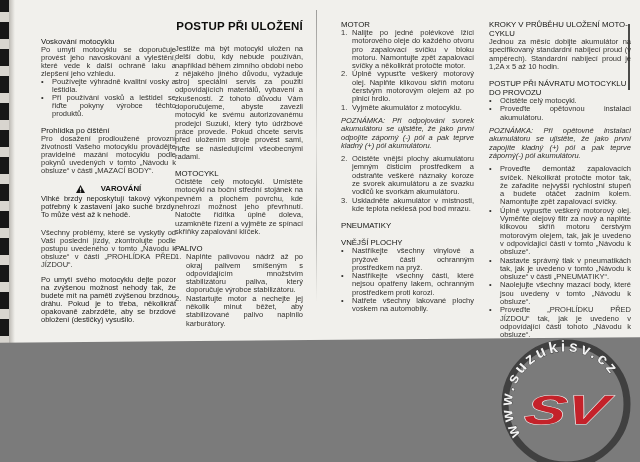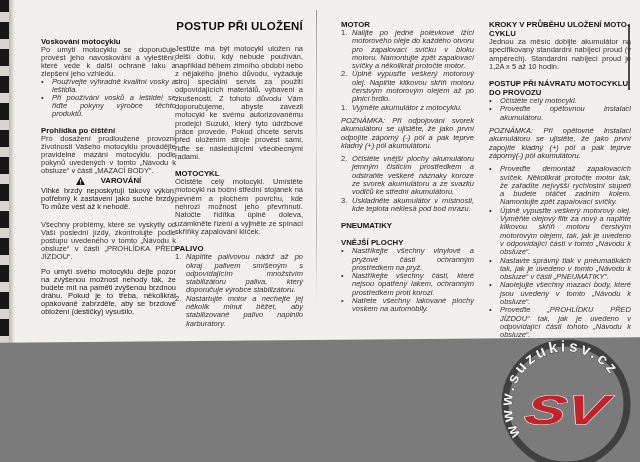--- a/index.html
+++ b/index.html
@@ -18,33 +18,33 @@
   .fold{position:absolute;left:316px;top:10px;width:1px;height:292px;
     background:linear-gradient(180deg,rgba(90,90,88,.55),rgba(90,90,88,.12) 45%,rgba(90,90,88,.4) 75%,rgba(90,90,88,0));}
   .edge{position:absolute;left:628px;top:24px;width:2px;height:66px;background:#4b4b49;}
 
   .col{position:absolute;text-align:justify;font-size:7.5px;line-height:8.3px;}
   .col1{left:41px;top:37px;width:135px;line-height:8px;}
   .col2{left:175px;top:20px;width:128px;}
   .col3{left:341px;top:20px;width:133px;}
   .col4{left:489px;top:20px;width:142px;}
 
-  .h{font-weight:bold;font-size:7.8px;line-height:9px;color:#131311;text-align:left;}
+  .h{font-weight:normal;font-size:7.8px;line-height:9px;color:#131311;text-align:left;}
   .mt{margin-top:8px;}
   .p{margin:0;}
   .pgap{margin-top:7px;}
   .title2{font-size:11.5px;line-height:13px;font-weight:bold;letter-spacing:.2px;
     color:#0e0e0c;white-space:nowrap;margin:0 0 12px;text-align:right;}
   .li{display:flex;}
   .li .g{flex:none;width:11px;font-weight:normal;}
-  .li .t{flex:1;text-align:justify;font-style:italic;}
+  .li .t{flex:1;text-align:justify;}
   .note{font-style:italic;margin:5px 0;color:#2e2d2a;}
   .bold{font-weight:normal;color:#1c1c1a;}
   .warn-title{display:flex;justify-content:center;align-items:flex-end;gap:16px;
-    font-weight:bold;color:#111;margin:2px 0 2px;font-size:7.8px;}
+    font-weight:bold;color:#111;margin:10px 0 2px;font-size:7.8px;}
   .warn-title svg{display:block;}
 
   
   .band{position:absolute;left:-8px;top:340px;width:660px;height:132px;
     background:#7b7b7b;transform:rotate(-0.5deg);z-index:5;}
   .wm{position:absolute;left:470px;top:326px;width:170px;height:136px;z-index:6;}
 </style>
 </head>
 <body>
 
@@ -109,21 +109,21 @@
       <span class="g">2.</span>
       <span class="t">Úplně vypusťte veškerý motorový olej. Naplňte klikovou skříň motoru čerstvým motorovým olejem až po plnicí hrdlo.</span>
     </div>
     <div class="li">
       <span class="g">1.</span>
       <span class="t">Vyjměte akumulátor z motocyklu.</span>
     </div>
     <div class="note">POZNÁMKA: Při odpojování svorek akumulátoru se ujistěte, že jako první odpojíte záporný (-) pól a pak teprve kladný (+) pól akumulátoru.</div>
     <div class="li">
       <span class="g">2.</span>
-      <span class="t">Očistěte vnější plochy akumulátoru jemným čisticím prostředkem a odstraňte veškeré náznaky koroze ze svorek akumulátoru a ze svazku vodičů ke střední akumulátoru.</span>
+      <span class="t">Očistěte vnější plochy akumulátoru jemným čisticím prostředkem a odstraňte veškeré náznaky koroze ze svorek akumulátoru a ze svazku vodičů ke svorkám akumulátoru.</span>
     </div>
     <div class="li">
       <span class="g">3.</span>
       <span class="t">Uskladněte akumulátor v místnosti, kde teplota neklesá pod bod mrazu.</span>
     </div>
     <div class="h mt">PNEUMATIKY</div>
     <div class="h mt">VNĚJŠÍ PLOCHY</div>
     <div class="li">
       <span class="g">•</span>
       <span class="t">Nastříkejte všechny vinylové a pryžové části ochranným prostředkem na pryž.</span>

